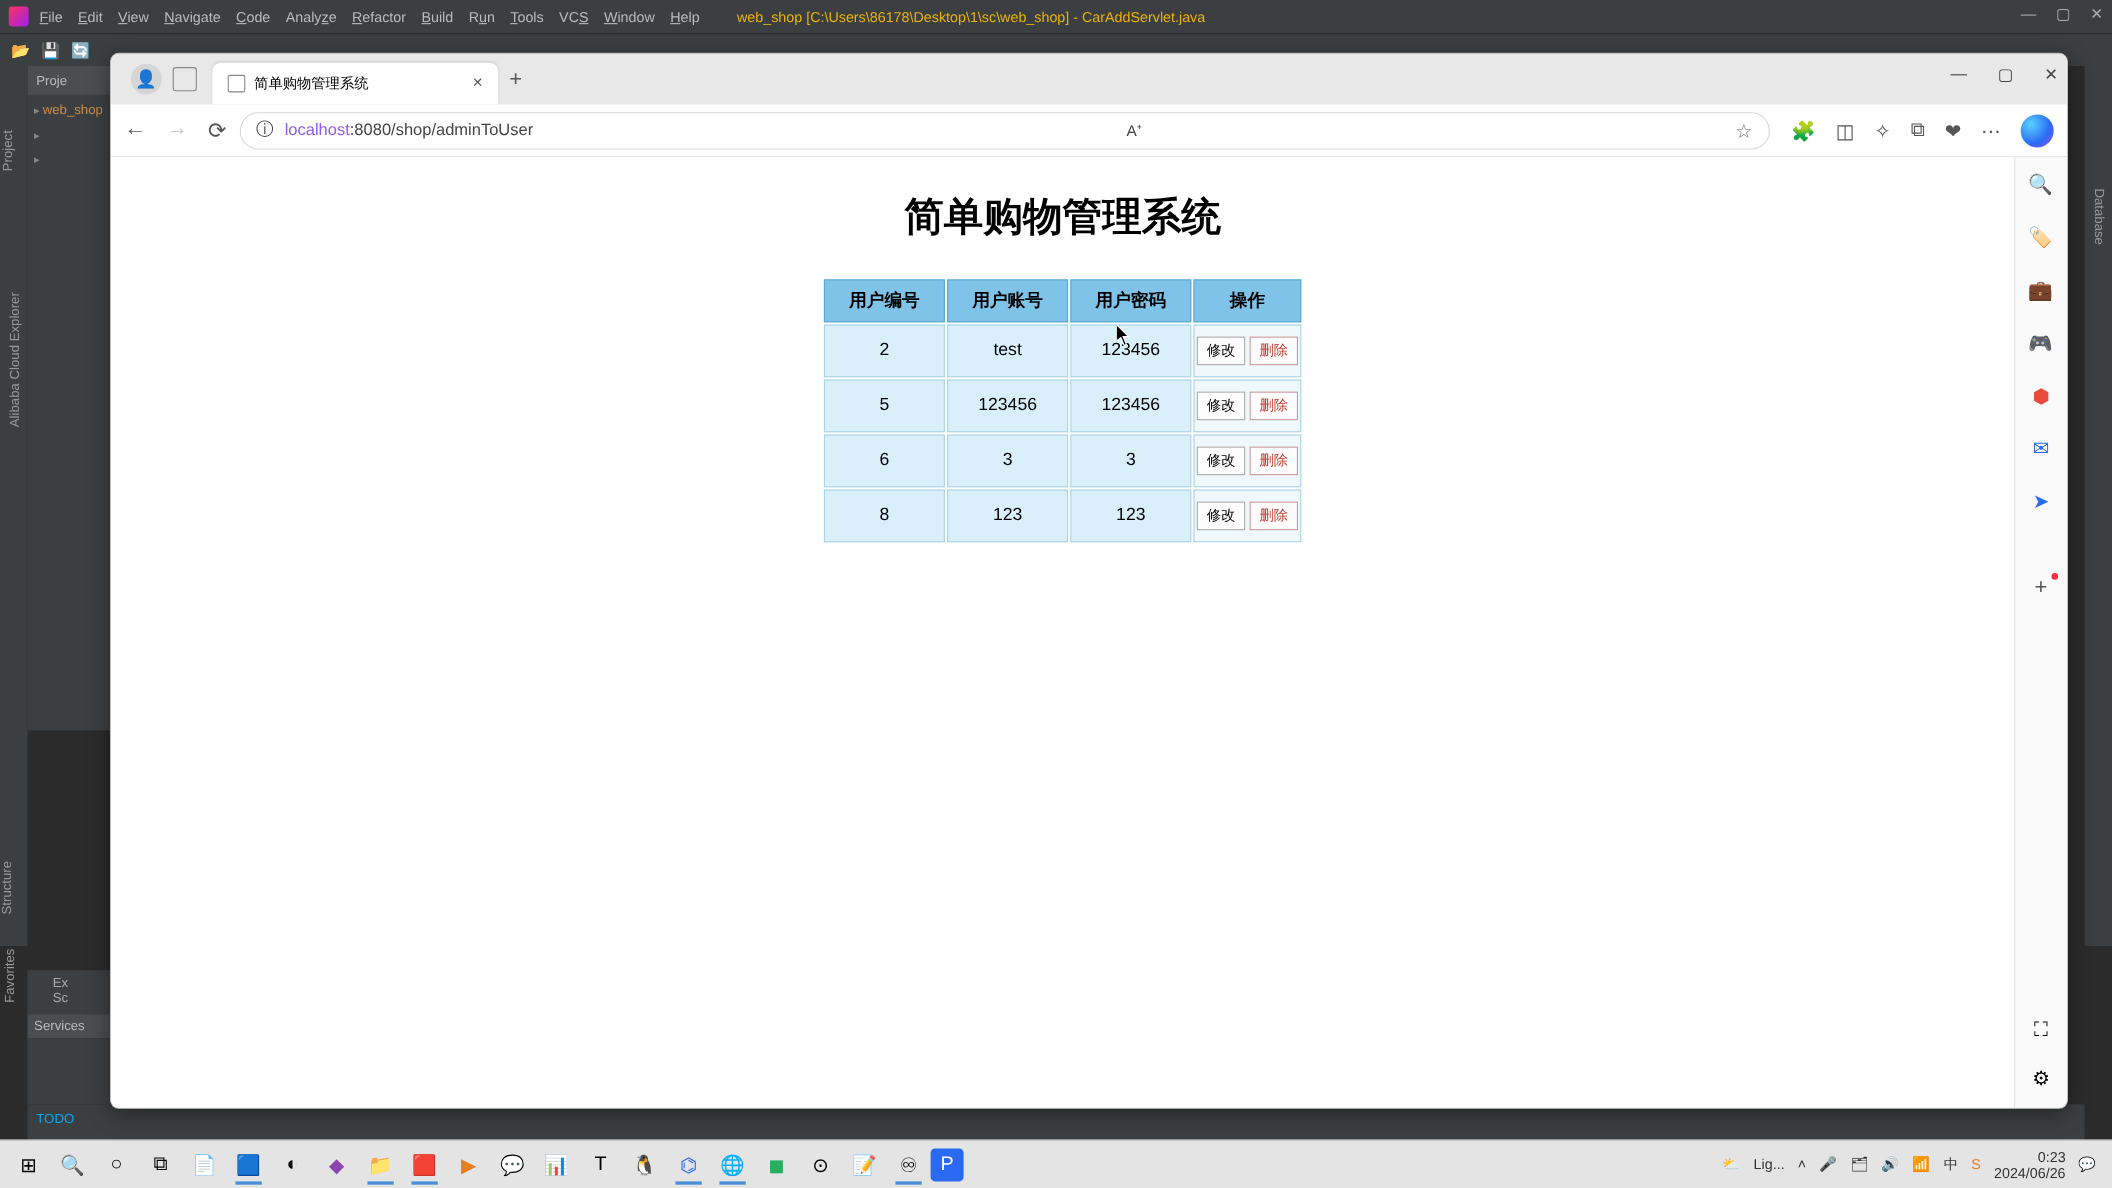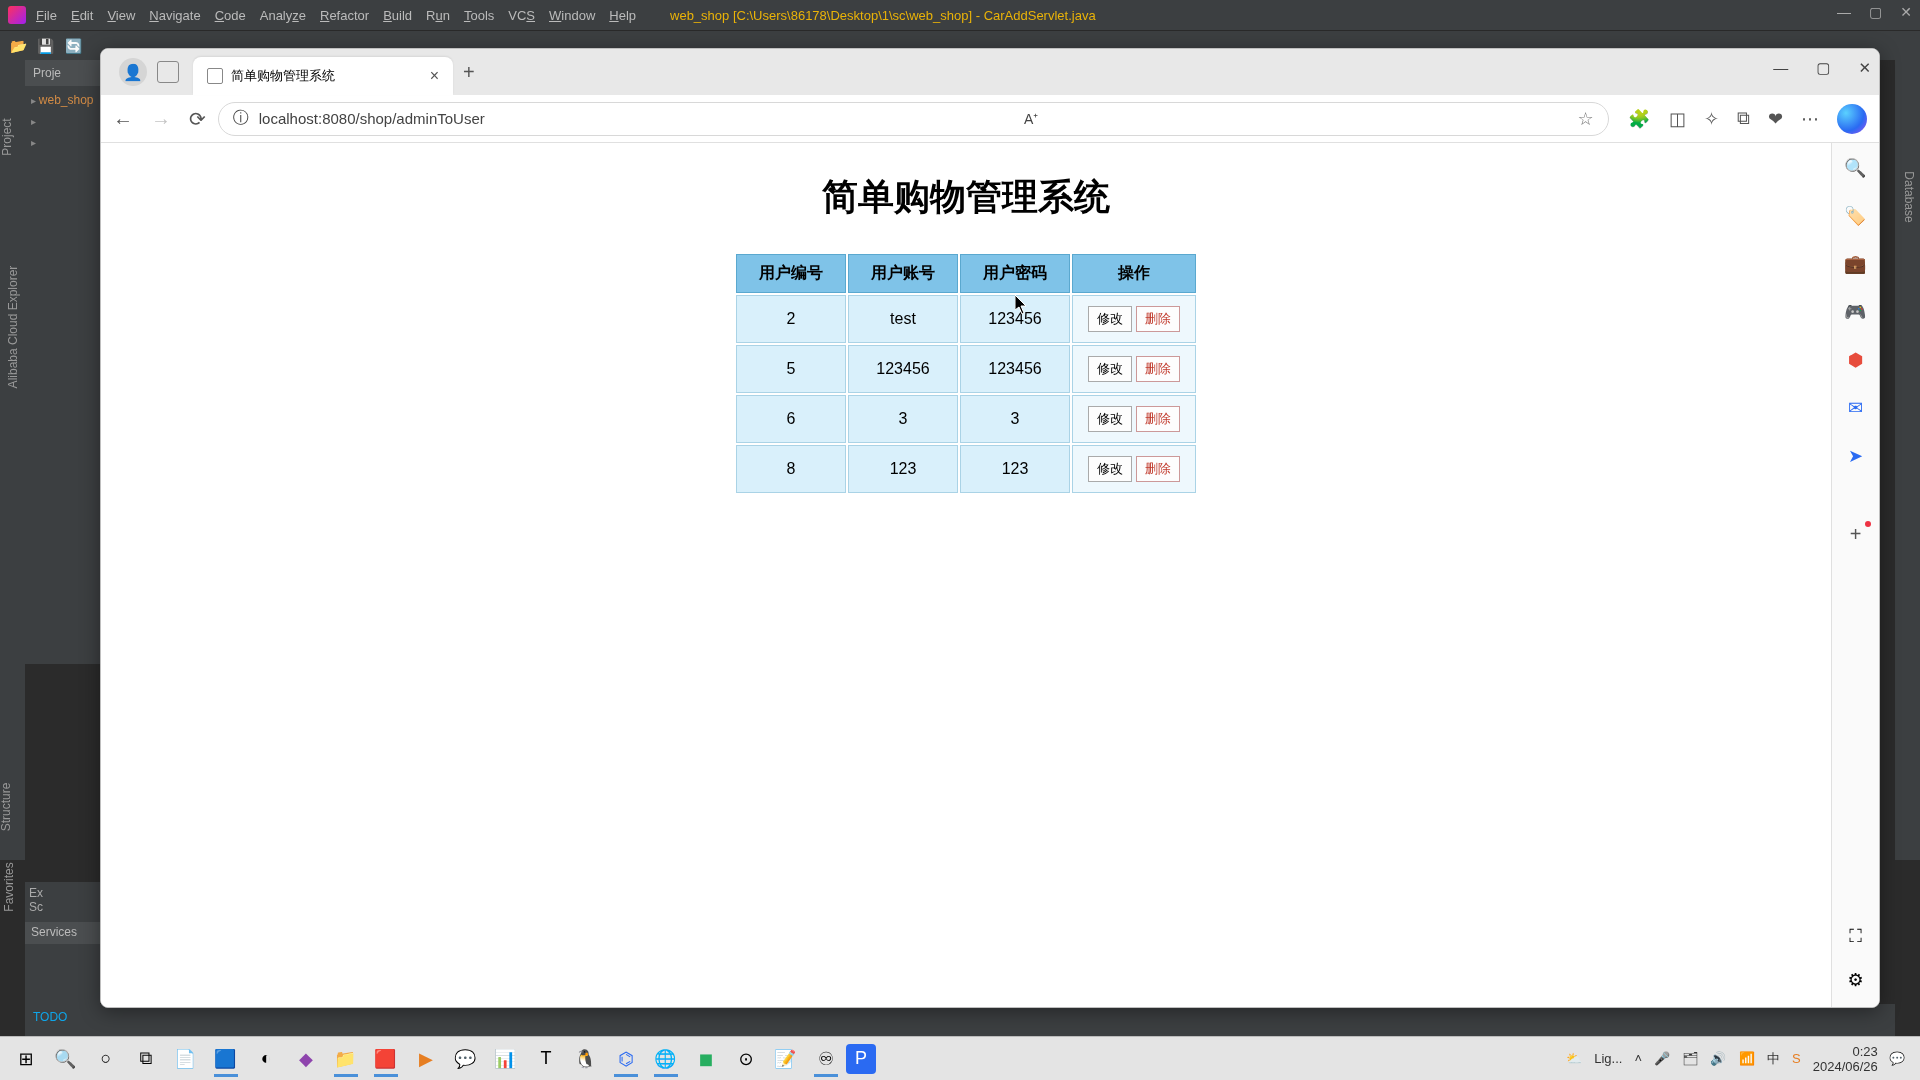--- a/index.html
+++ b/index.html
@@ -22,38 +22,38 @@
 
 .ij-project { position: absolute; left: 25px; top: 60px; width: 75px; height: 604px; background: #3c3f41; color: #bbb; font-size: 12px; overflow: hidden; }
 .ij-project .phdr { padding: 6px 8px; background: #4b4e50; }
 .ij-project .ptree { padding: 4px 6px; line-height: 20px; }
 .ij-project .ptree div::before { content: "▸ "; color: #888; font-size: 10px; }
 
 .ij-bottom { position: absolute; left: 25px; right: 25px; bottom: 50px; height: 26px; background: #3c3f41; color: #0ea5e9; font-size: 12px; display: flex; align-items: center; padding: 0 8px; gap: 14px; }
 .ij-statusbar { position: absolute; left: 25px; right: 25px; bottom: 28px; height: 22px; background: #3c3f41; color: #aaa; font-size: 12px; display: flex; align-items: center; padding: 0 8px; }
 .ij-favbar { position: absolute; left: 25px; bottom: 76px; width: 75px; height: 60px; background: #3c3f41; color: #aaa; font-size: 12px; padding: 4px 6px; }
 .ij-servhdr { position: absolute; left: 25px; bottom: 136px; width: 75px; height: 22px; background: #4b4e50; color: #bbb; font-size: 12px; padding: 3px 6px; }
-.ij-struct { position: absolute; left: 25px; bottom: 158px; width: 75px; height: 40px; background: #3c3f41; color: #aaa; font-size: 12px; padding: 4px 4px; }
+.ij-struct { position: absolute; left: 25px; bottom: 158px; width: 75px; height: 40px; background: #3c3f41; color: #aaa; font-size: 12px; padding: 4px 23px; }
 
 
 .browser { position: absolute; left: 100px; top: 48px; width: 1780px; height: 960px; background: #fff; border: 1px solid #bfbfbf; border-radius: 8px; box-shadow: 0 4px 20px rgba(0,0,0,.4); overflow: hidden; }
 .br-tabbar { height: 46px; background: #e8e8e8; display: flex; align-items: center; padding: 0 8px; position: relative; }
 .br-profile { width: 28px; height: 28px; border-radius: 50%; background: #d5d5d5; display: flex; align-items: center; justify-content: center; margin: 0 10px; font-size: 16px; color: #777; }
 .br-tabsicon { width: 22px; height: 22px; border: 1.5px solid #888; border-radius: 3px; margin-right: 14px; }
 .br-tab { background: #fff; border-radius: 8px 8px 0 0; height: 38px; padding: 0 14px; display: flex; align-items: center; gap: 8px; font-size: 13px; min-width: 260px; margin-top: 8px; box-shadow: 0 -1px 2px rgba(0,0,0,.08); }
 .br-tab .favicon { width: 16px; height: 16px; border: 1px solid #888; border-radius: 2px; }
 .br-tab .close { margin-left: auto; font-size: 16px; color: #555; cursor: pointer; }
 .br-newtab { font-size: 20px; color: #555; margin-left: 10px; cursor: pointer; }
 .br-winctrl { position: absolute; right: 8px; top: 10px; display: flex; gap: 28px; font-size: 15px; color: #444; }
 
 .br-toolbar { height: 48px; background: #fff; border-bottom: 1px solid #e0e0e0; display: flex; align-items: center; padding: 0 12px; gap: 12px; }
 .br-nav { display: flex; gap: 18px; color: #555; }
 .br-nav span { font-size: 20px; cursor: pointer; }
 .br-url { flex: 1; height: 34px; border: 1px solid #d8d8d8; border-radius: 20px; display: flex; align-items: center; padding: 0 14px; gap: 10px; font-size: 15px; color: #444; }
-.br-url .host { color: #404040; }
+.br-url .host { color: #8b5cf6; }
 .br-url .star { margin-left: auto; font-size: 18px; color: #777; }
 .br-actions { display: flex; gap: 18px; margin-left: 8px; color: #555; font-size: 18px; align-items: center; }
 .br-copilot { width: 30px; height: 30px; background: radial-gradient(circle at 30% 30%,#5ad1ff,#2a6af2 60%,#a450f0); border-radius: 50%; }
 
 .br-sidebar { position: absolute; right: 0; top: 94px; width: 48px; bottom: 0; background: #fafafa; border-left: 1px solid #e0e0e0; display: flex; flex-direction: column; align-items: center; padding-top: 14px; gap: 26px; }
 .br-sidebar .sicon { width: 22px; height: 22px; display: flex; align-items: center; justify-content: center; font-size: 18px; cursor: pointer; }
 .br-sidebar .plus { margin-top: 30px; font-size: 20px; color: #555; position: relative; }
 .br-sidebar .plus::after { content:""; position:absolute; width:6px; height:6px; background:#e34; border-radius:50%; top:-2px; right:-4px; }
 .br-sidebar .bottom { margin-top: auto; margin-bottom: 16px; display: flex; flex-direction: column; gap: 22px; }
 
@@ -66,21 +66,21 @@
 .pbtn.hover { background: #e4e4e4; }
 .pbtn.red { color: #c0392b; }
 
 .searchrow { display: flex; justify-content: center; align-items: center; gap: 10px; margin-bottom: 26px; font-size: 18px; }
 .searchrow input[type=text] { width: 200px; height: 28px; border: 1px solid #888; font-size: 16px; padding: 0 4px; }
 .qbtn { background: #f3f3f3; border: 1px solid #999; padding: 6px 24px; font-size: 16px; cursor: pointer; }
 
 table.users { margin: 0 auto; border-collapse: separate; border-spacing: 2px; background: #fff; }
 table.users th { background: #7fc3e8; padding: 8px 22px; font-size: 16px; font-weight: bold; border: 1px solid #5aa8cf; }
 table.users td { background: #d9f0fb; padding: 14px 22px; text-align: center; font-size: 16px; border: 1px solid #aad3e6; }
-table.users td.ops { background: #eef8fd; padding: 10px 13px; }
+table.users td.ops { background: #eef8fd; padding: 10px 0; }
 .sbtn { background: #fdfdfd; border: 1px solid #aaa; padding: 3px 8px; font-size: 13px; cursor: pointer; margin: 0 2px; }
 .sbtn.red { color: #c0392b; border-color: #cc9999; }
 
 
 .taskbar { position: absolute; left: 0; right: 0; bottom: 0; height: 44px; background: #e4e4e4; display: flex; align-items: center; padding: 0 6px; border-top: 1px solid #bbb; }
 .taskbar .tb { width: 40px; height: 36px; display: flex; align-items: center; justify-content: center; font-size: 18px; cursor: pointer; position: relative; }
 .taskbar .tb.running::after { content:""; position:absolute; bottom:0; left:8px; right:8px; height:3px; background:#4a90d9; }
 .taskbar .tray { margin-left: auto; display: flex; align-items: center; gap: 12px; font-size: 13px; color: #333; padding-right: 8px; }
 .taskbar .clock { text-align: right; line-height: 15px; font-size: 13px; }
 

